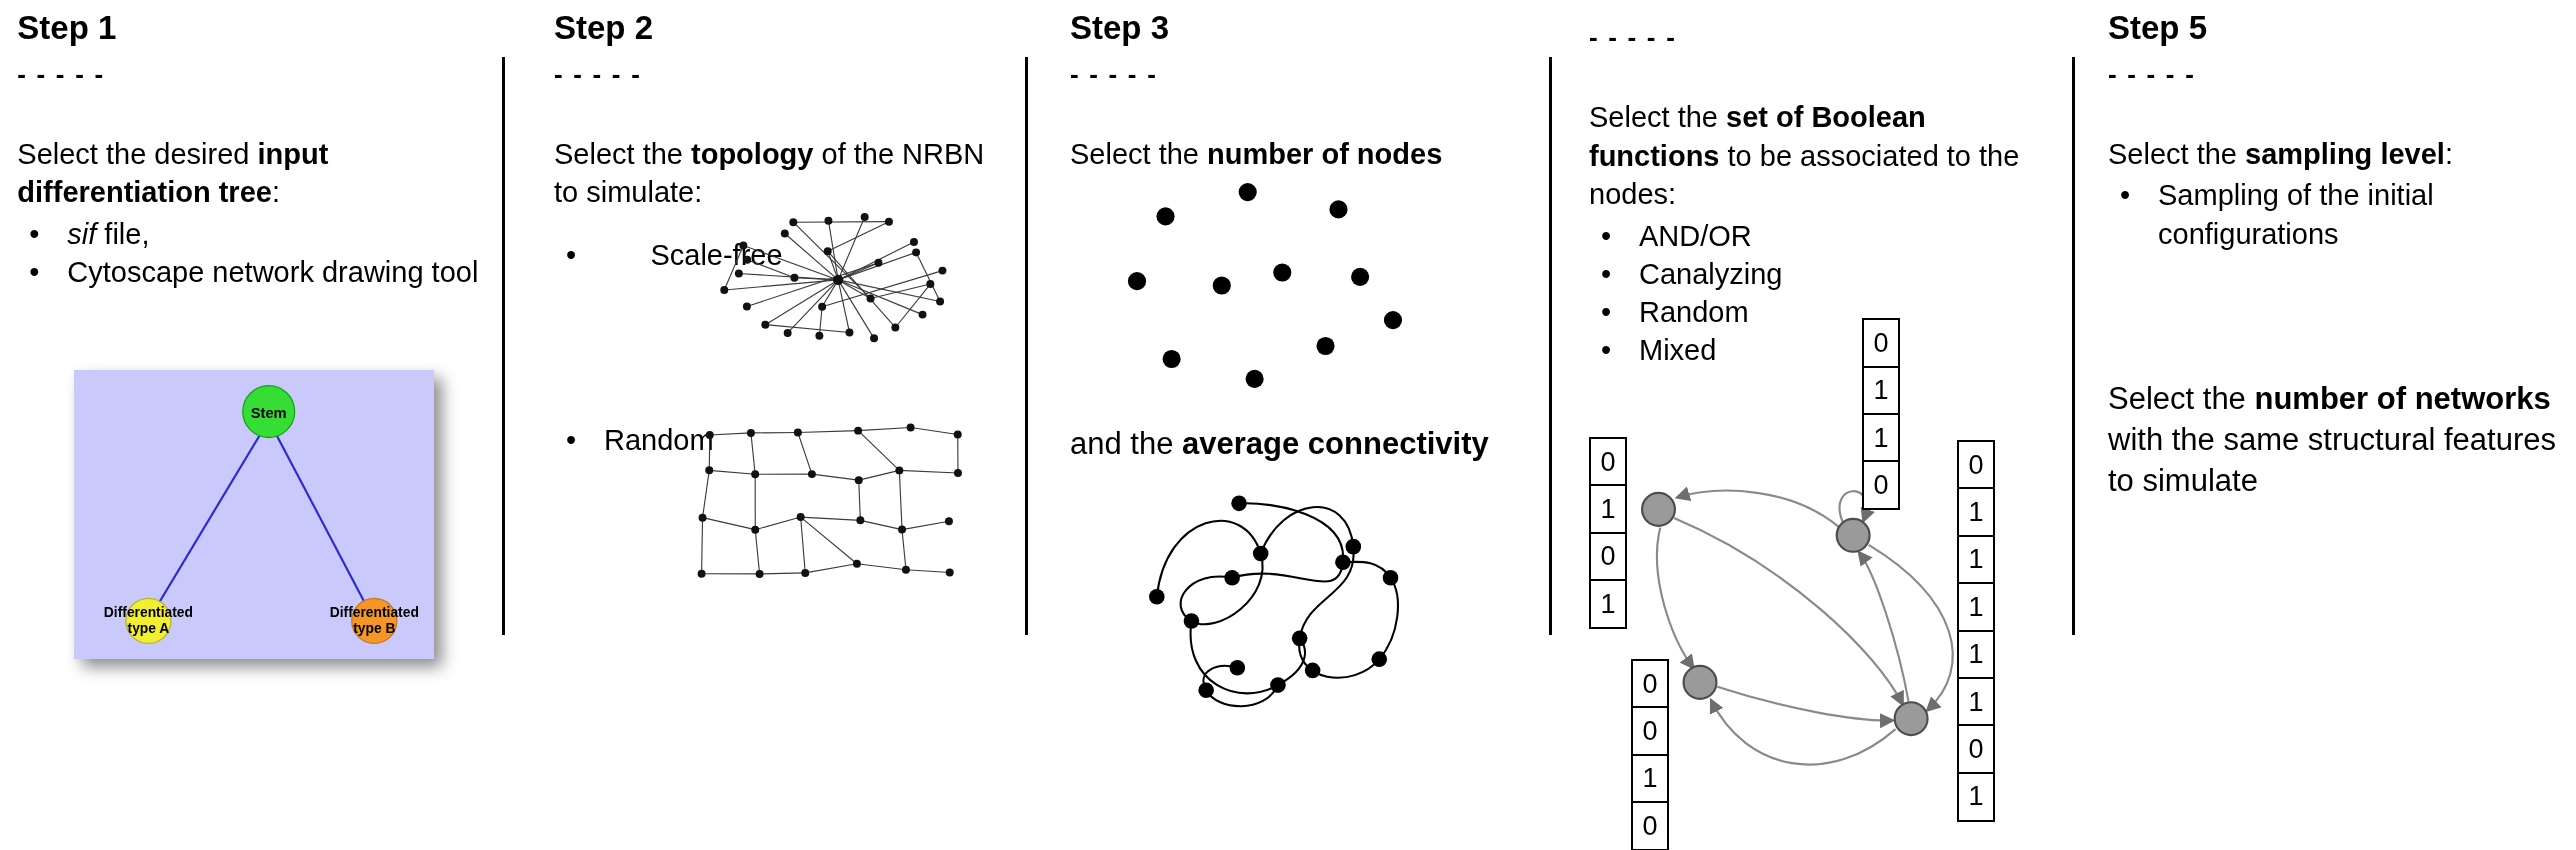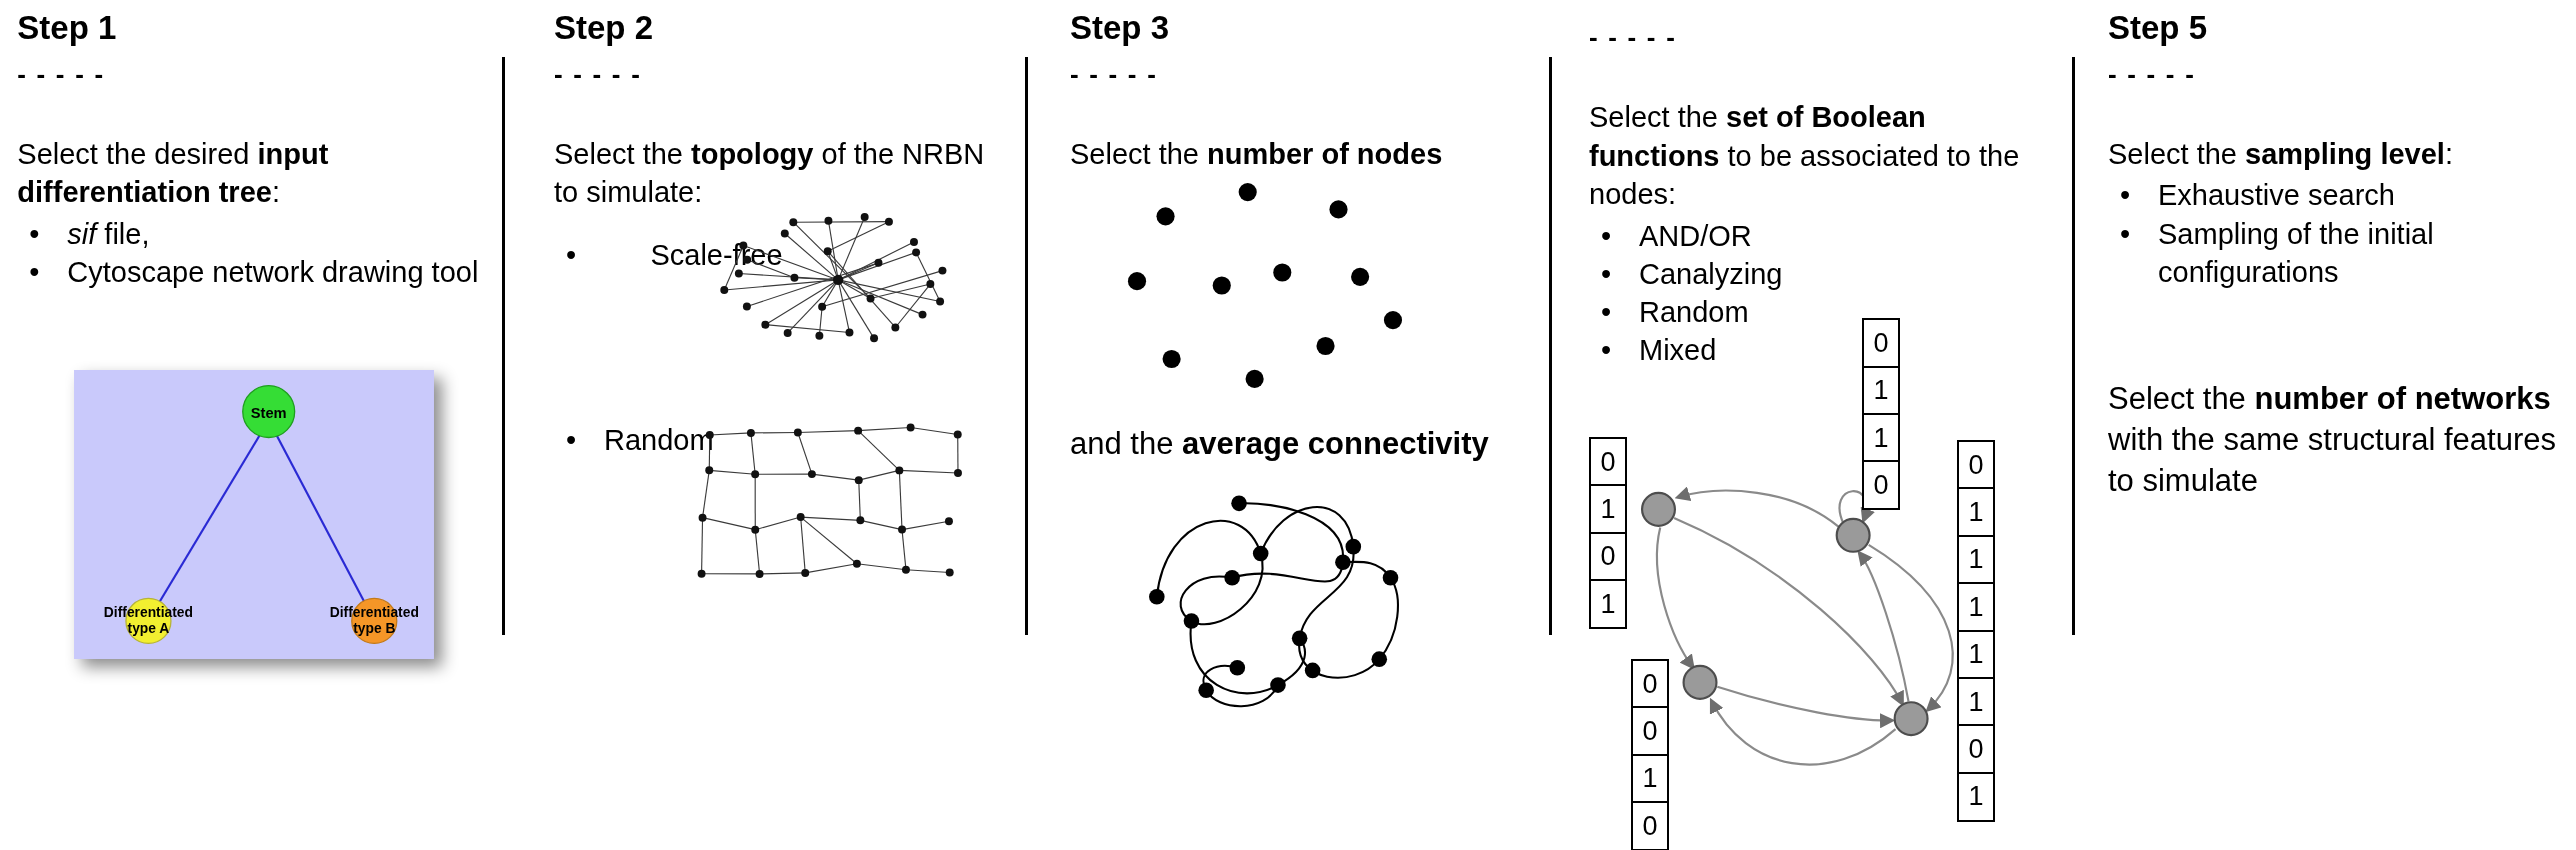--- a/index.html
+++ b/index.html
@@ -322,20 +322,19 @@
     </div>
   </div>
 
   <div class="divider" id="d4"></div>
 
   <div class="col" id="col5">
     <h2 class="step-title">Step 5</h2>
     <div class="dashes">- - - - -</div>
     <p class="intro"><span>Select the </span><b>sampling level</b><span>:</span></p>
     <div class="bullets">
-      <div class="bullet"><span>Exhaustive search</span></div>
       <div class="bullet"><span>Sampling of the initial configurations</span></div>
     </div>
     <p class="second abs" id="s5-second"><span>Select the </span><b>number of networks</b><span> with the same structural features to simulate</span></p>
   </div>
 
 </div>
 
 
 </body></html>

